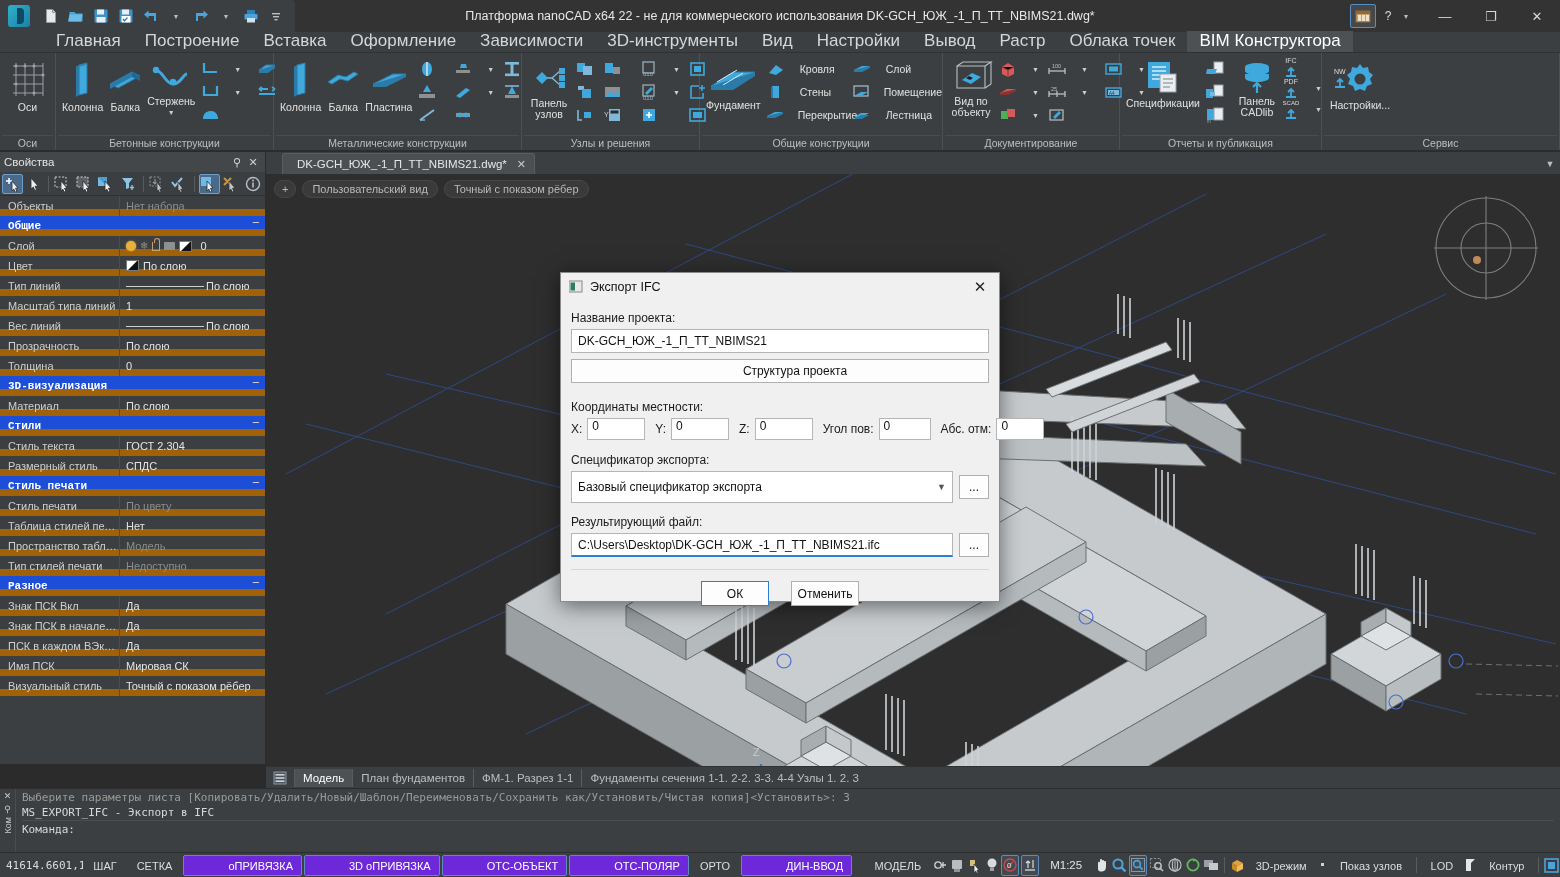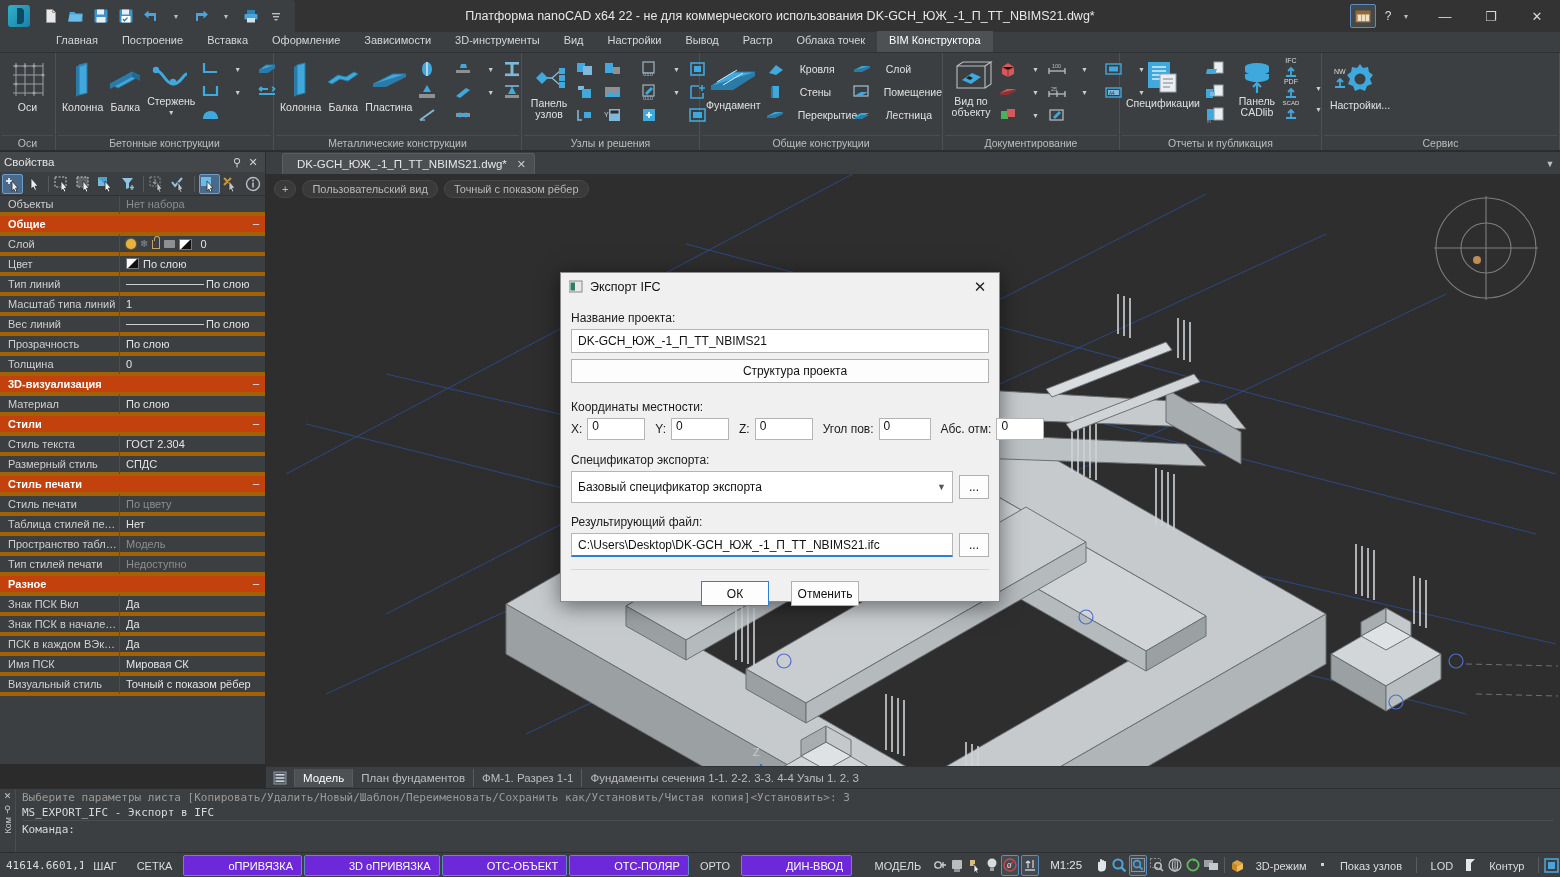--- a/index.html
+++ b/index.html
@@ -63,21 +63,21 @@
     display:flex;align-items:center;justify-content:center;border-radius:2px;
   }
 
   
   .ribbon-tabs{
     position:absolute; left:0; top:32px; width:1560px; height:21px;
     background:#3c3f41; display:flex; align-items:flex-end;
     border-bottom:1px solid #2f3133;
   }
   .rtab{
-    padding:2px 12px 4px 12px; font-size:11px; color:#d6d6d6;
+    padding:2px 12px 4px 12px; font-size:17px; color:#d6d6d6;
     line-height:15px; white-space:nowrap;text-align:center;
   }
   .rtab.active{background:#4d5154; color:#ffffff;}
 
   
   .ribbon{
     position:absolute; left:0; top:53px; width:1560px; height:98px;
     background:#3c3f41; display:flex; align-items:stretch;
     border-bottom:1px solid #2b2d2f;
   }
@@ -118,32 +118,32 @@
   .props-head .ttl{flex:1;}
   .props-head .hbtn{width:16px;height:16px;display:flex;align-items:center;justify-content:center;color:#d0d0d0;font-size:11px;}
   .props-tb{
     height:24px; display:flex; align-items:center; gap:1px; padding:0 2px;
     background:#3c3f41; border-bottom:1px solid #2f3133;
   }
   .tbi{width:22px;height:20px;display:flex;align-items:center;justify-content:center;border-radius:2px;}
   .tbi.on{background:#4a6a8c;border:1px solid #6f9dc7;}
   .tbsep{width:1px;height:16px;background:#565a5d;margin:0 3px;}
   .props-list{flex:1; overflow:hidden;}
-  .prow{display:flex; height:20px; align-items:center; border-bottom:4px solid #a16207;}
+  .prow{display:flex; height:20px; align-items:flex-start; border-bottom:7px solid #a16207;}
   .prow .k{
     width:120px; padding-left:8px; font-size:11px; color:#cfcfcf;
     overflow:hidden; white-space:nowrap; text-overflow:ellipsis;
     border-right:1px solid #4a4d50; height:20px; line-height:20px;
   }
   .prow .v{
     flex:1; padding-left:6px; font-size:11px; color:#e4e4e4;
     white-space:nowrap; overflow:hidden; height:20px; line-height:20px;
   }
   .prow .v.dim{color:#8d8d8d;}
-  .prow.cat{background:#c2410c;}
+  .prow.cat{background:#1d4ed8;font-family:Liberation Mono, monospace;}
   .prow.cat .k{font-weight:bold;color:#ffffff;border-right:none;width:auto;flex:1;}
   .prow.cat .minus{width:18px;text-align:center;color:#d8d8d8;font-size:13px;}
   .swatch{display:inline-block;width:13px;height:11px;vertical-align:-1px;margin-right:4px;
     background:linear-gradient(135deg,#ffffff 0%,#ffffff 48%,#111 52%,#111 100%);border:1px solid #777;}
   .lt-line{display:inline-block;width:78px;height:1px;background:#cfcfcf;vertical-align:3px;margin-right:2px;}
   .layer-icons{display:flex;align-items:center;gap:4px;}
   .bulb{width:10px;height:10px;border-radius:50%;background:#e8b13c;box-shadow:0 0 2px #e8b13c;}
   .snow{color:#8a8d90;font-size:10px;}
   .lock{width:8px;height:9px;border:1px solid #c9a06a;border-top:none;position:relative;}
   .lock::before{content:"";position:absolute;left:1px;top:-4px;width:4px;height:4px;border:1px solid #c9a06a;border-bottom:none;border-radius:3px 3px 0 0;}

